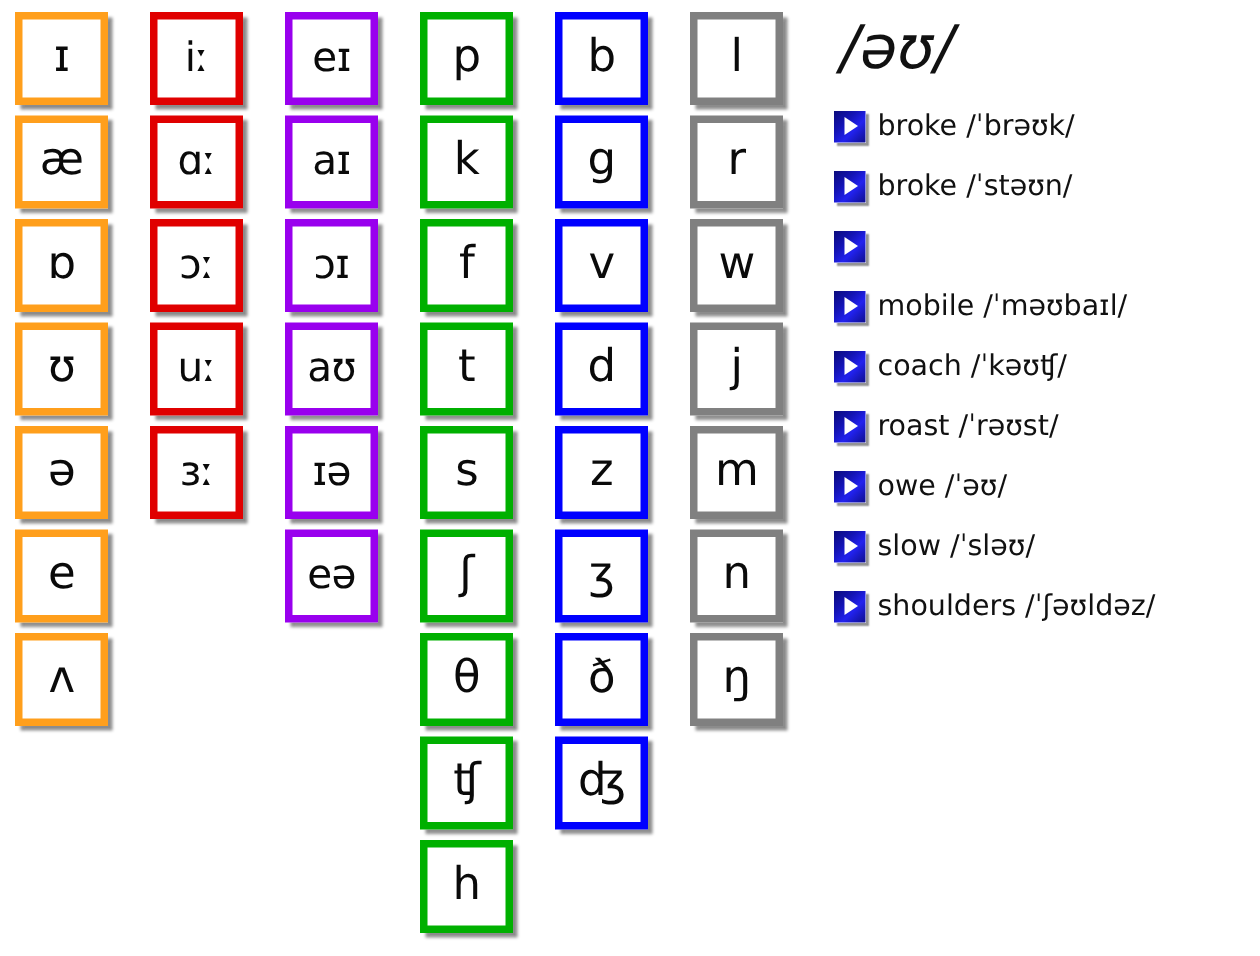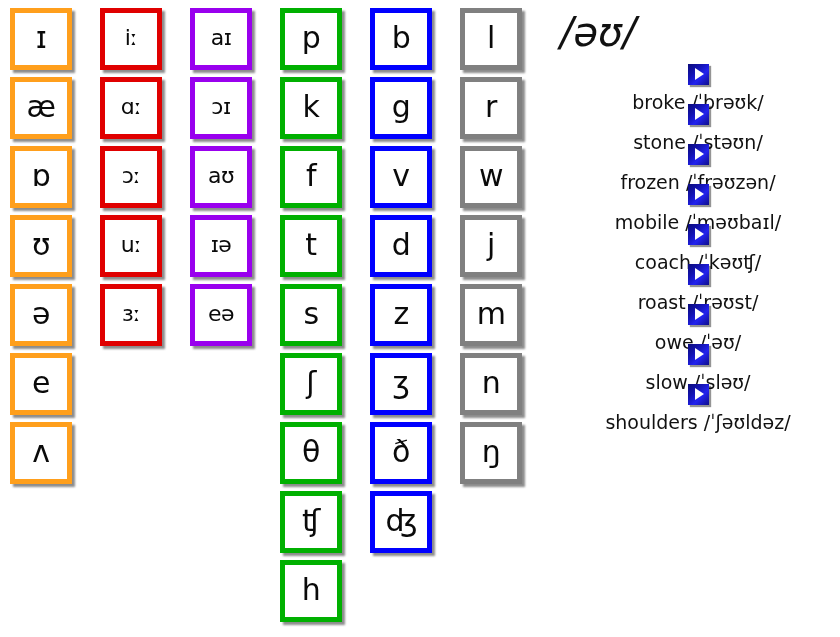--- a/index.html
+++ b/index.html
@@ -61,21 +61,21 @@
     user-select: none;
   }
 
   .phoneme-tile .glyph {
     display: block;
     transform: translateY(-1px);
     white-space: nowrap;
   }
 
   .phoneme-tile.tight {
-    font-size: 22px;
+    font-size: 27px;
   }
 
   
   .c-orange { border-color: #FF9F1C; }
   .c-red    { border-color: #E00000; }
   .c-purple { border-color: #9900EE; }
   .c-green  { border-color: #00B000; }
   .c-blue   { border-color: #0000FF; }
   .c-grey   { border-color: #808080; }
 
@@ -100,21 +100,21 @@
   }
 
   .word-list {
     list-style: none;
     margin: 0;
     padding: 0;
   }
 
   .word-item {
     display: flex;
-    flex-direction: column;
+    flex-direction: row;
     align-items: center;
     height: 40px;
     gap: 8px;
     white-space: nowrap;
   }
 
   .play-icon {
     flex: 0 0 auto;
     width: 21px;
     height: 21px;
@@ -184,20 +184,23 @@
         </div>
         <div class="phoneme-tile c-red tight">
           <span class="glyph">uː</span>
         </div>
         <div class="phoneme-tile c-red tight">
           <span class="glyph">ɜː</span>
         </div>
       </div>
       <div class="phoneme-column">
         <div class="phoneme-tile c-purple tight">
+          <span class="glyph">eɪ</span>
+        </div>
+        <div class="phoneme-tile c-purple tight">
           <span class="glyph">aɪ</span>
         </div>
         <div class="phoneme-tile c-purple tight">
           <span class="glyph">ɔɪ</span>
         </div>
         <div class="phoneme-tile c-purple tight">
           <span class="glyph">aʊ</span>
         </div>
         <div class="phoneme-tile c-purple tight">
           <span class="glyph">ɪə</span>
@@ -288,25 +291,24 @@
 
   <div class="word-panel">
     <div class="panel-title">/əʊ/</div>
     <ul class="word-list" id="word-list">
         <li class="word-item">
           <span class="play-icon"></span>
           <span class="word-text">broke /ˈbrəʊk/</span>
         </li>
         <li class="word-item">
           <span class="play-icon"></span>
-          <span class="word-text">stone /ˈstəʊn/</span>
-        </li>
-        <li class="word-item">
-          <span class="play-icon"></span>
-          <span class="word-text">frozen /ˈfrəʊzən/</span>
+          <span class="word-text">broke /ˈstəʊn/</span>
+        </li>
+        <li class="word-item">
+          <span class="play-icon"></span>
         </li>
         <li class="word-item">
           <span class="play-icon"></span>
           <span class="word-text">mobile /ˈməʊbaɪl/</span>
         </li>
         <li class="word-item">
           <span class="play-icon"></span>
           <span class="word-text">coach /ˈkəʊʧ/</span>
         </li>
         <li class="word-item">

